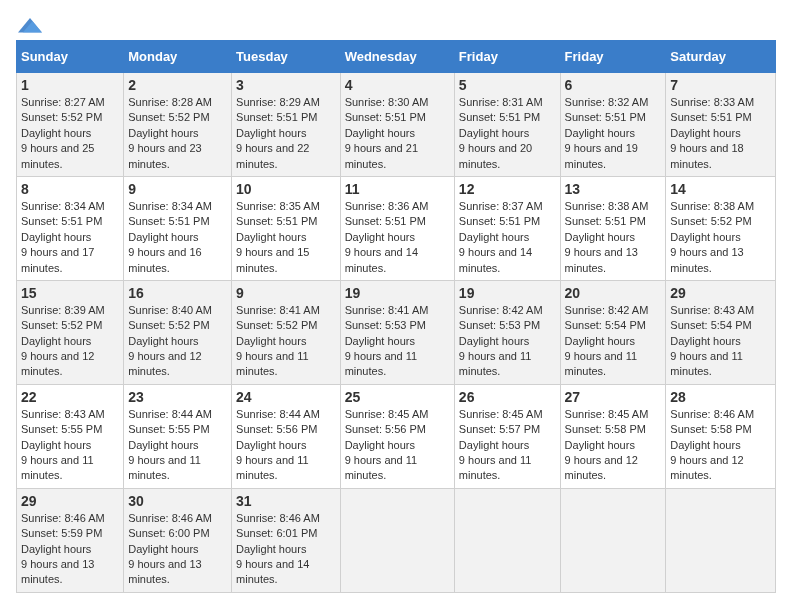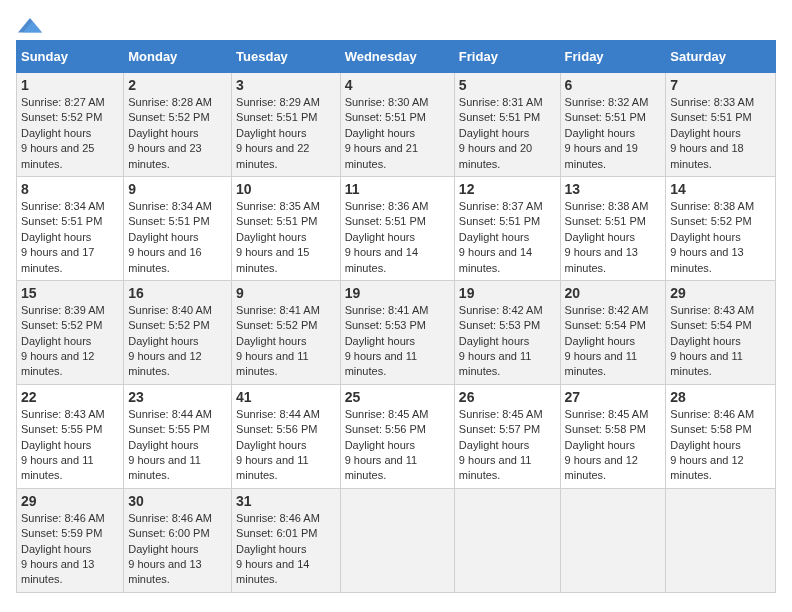--- a/index.html
+++ b/index.html
@@ -334,21 +334,21 @@
         <td>
         <span class="day-number">23</span>
         <div class="day-info">
           Sunrise: 8:44 AM<br>
           Sunset: 5:55 PM<br>
           Daylight hours<br>
           9 hours and 11 minutes.
         </div>
       </td>
         <td>
-        <span class="day-number">41</span>
+        <span class="day-number">24</span>
         <div class="day-info">
           Sunrise: 8:44 AM<br>
           Sunset: 5:56 PM<br>
           Daylight hours<br>
           9 hours and 11 minutes.
         </div>
       </td>
         <td>
         <span class="day-number">25</span>
         <div class="day-info">

